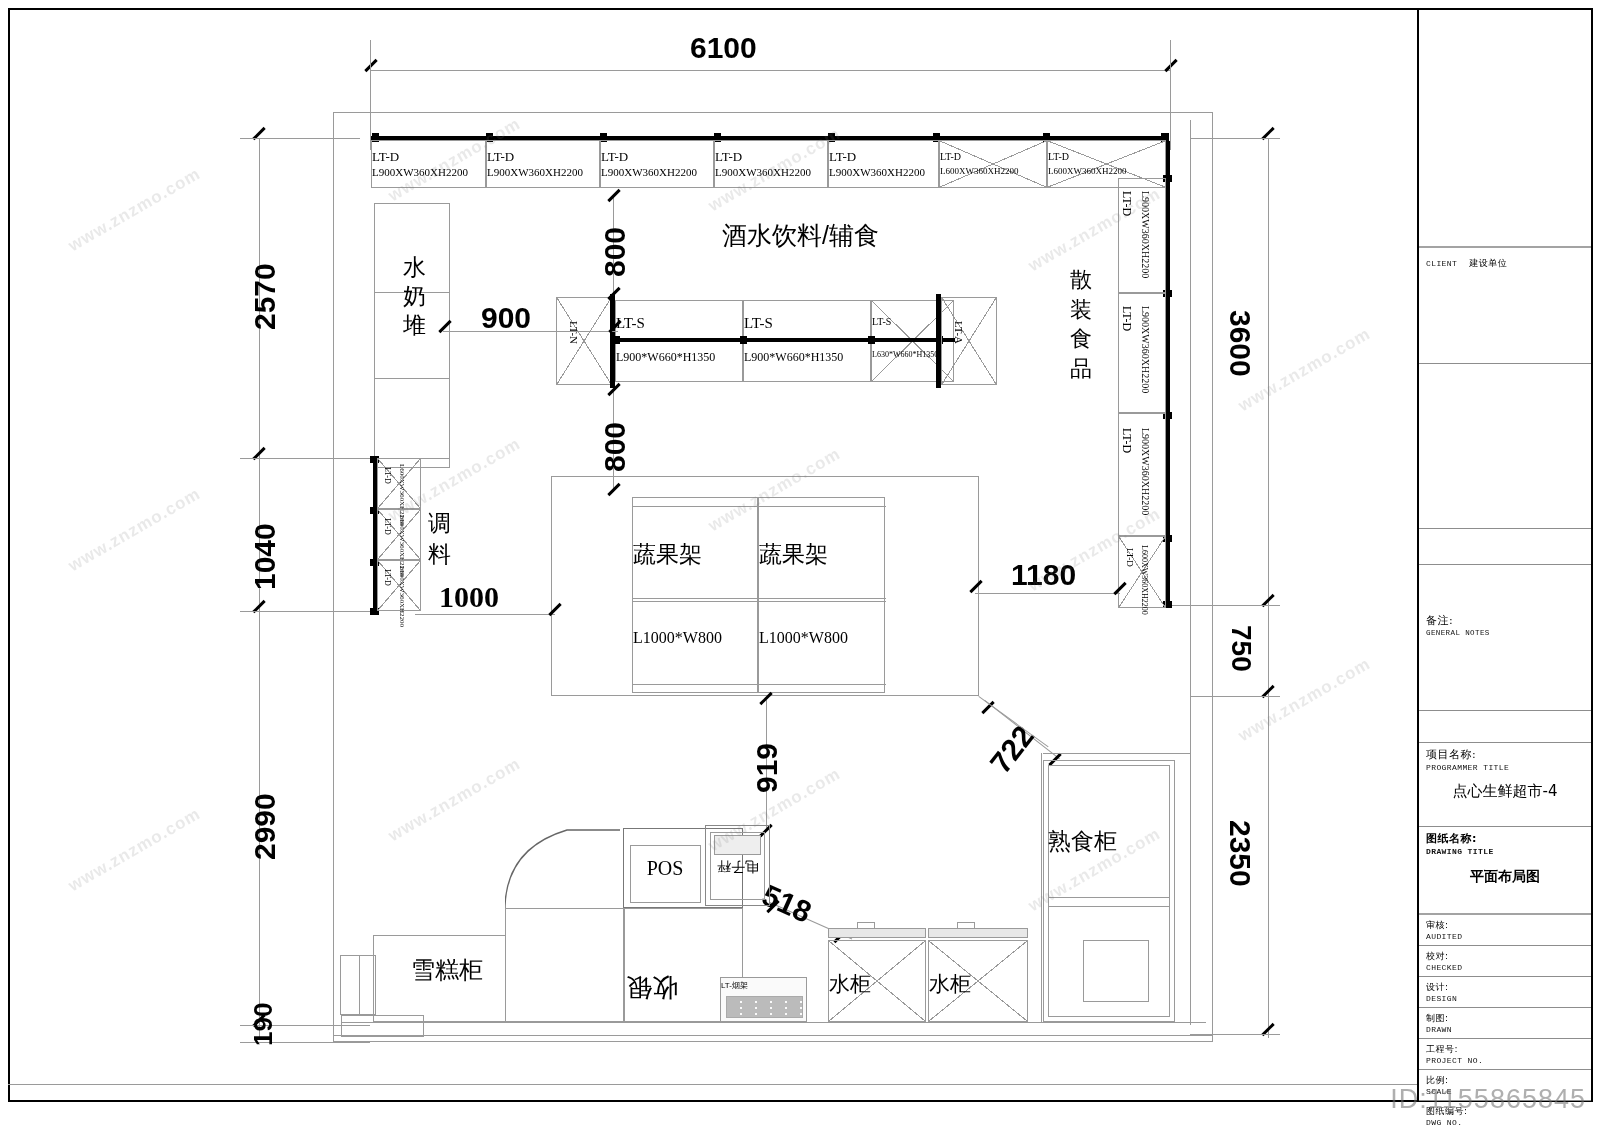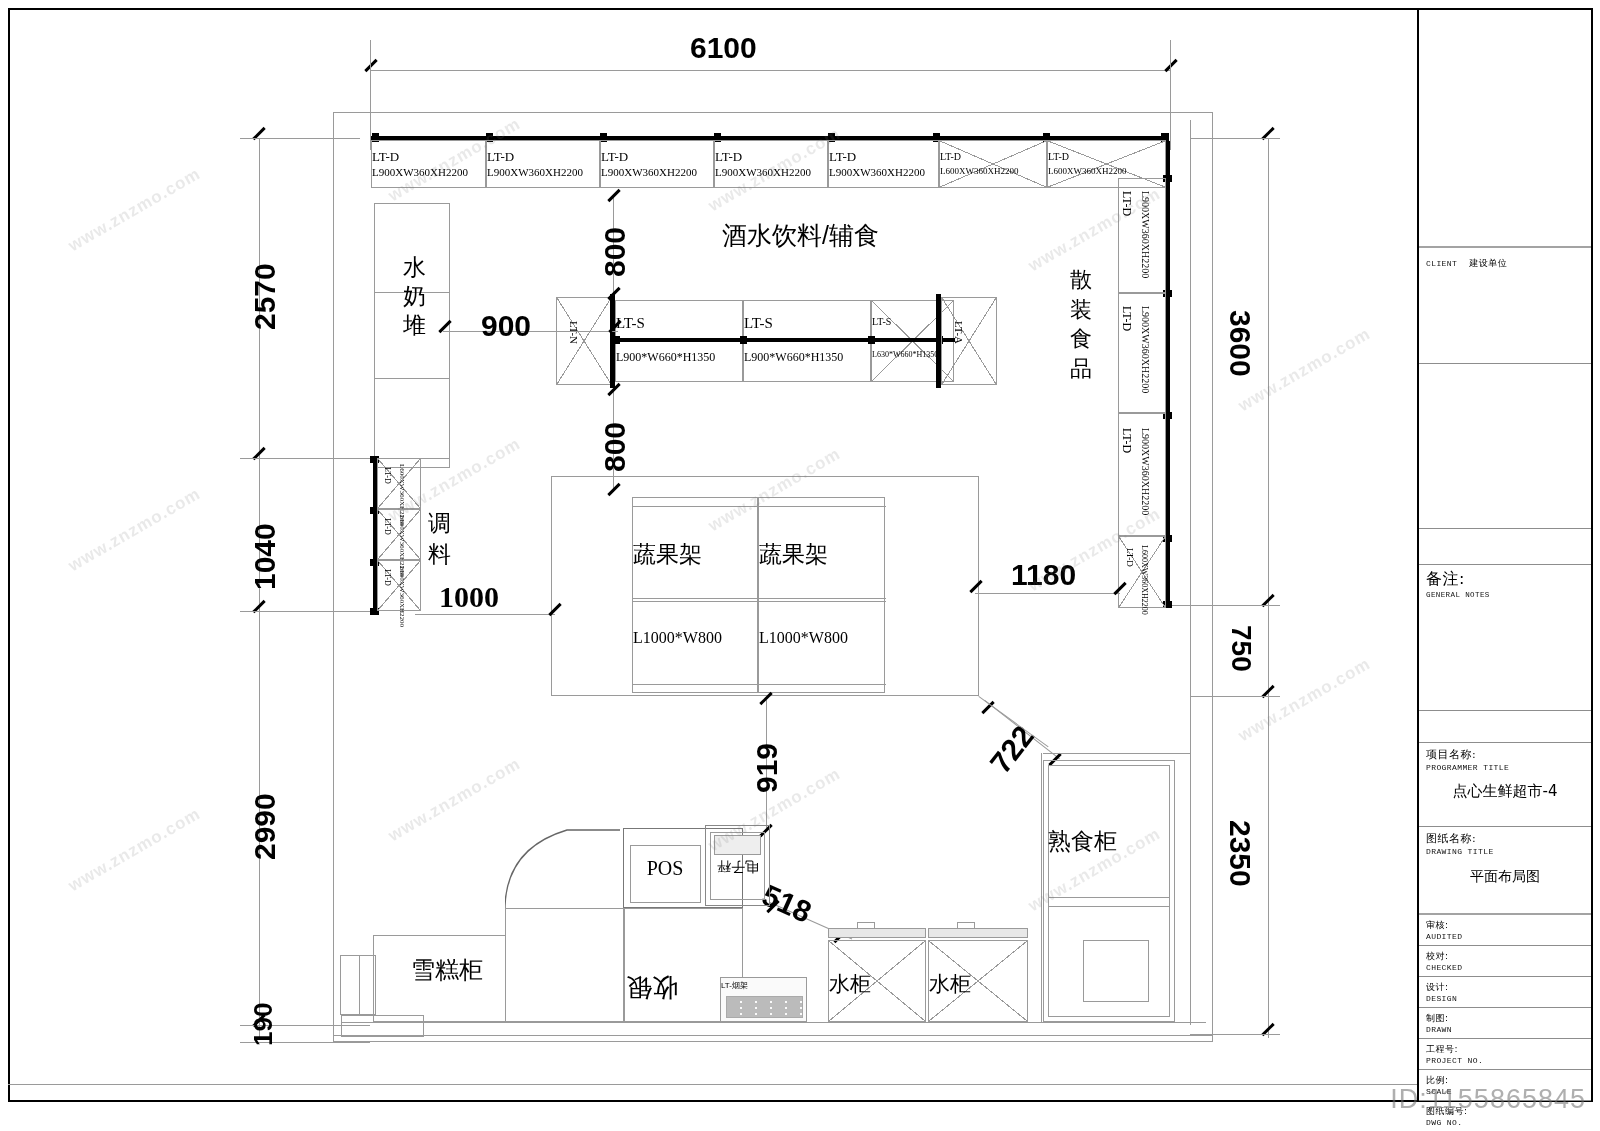--- a/index.html
+++ b/index.html
@@ -91,21 +91,21 @@
     font-size: 8px; color: #111; letter-spacing: .4px;
   }
   .tbbig {
     font-family: "DejaVu Sans", sans-serif;
     font-size: 15px; text-align: center; padding: 10px 0 6px;
   }
   .tbmid {
     font-family: "DejaVu Sans", sans-serif;
     font-size: 14px; text-align: center; padding: 12px 0 8px;
   }
-  .thickdiv { border-bottom: 3px solid #a3a3a3; }
+  .thickdiv { border-bottom: 3px solid #a3a3a3; font-weight: bold; }
   
   .wm {
     position: absolute;
     color: rgba(120,120,120,0.16);
     font-family: "Liberation Sans", sans-serif;
     font-size: 17px;
     white-space: nowrap;
     transform: rotate(-30deg);
     pointer-events: none;
     font-weight: bold;
@@ -331,21 +331,21 @@
     <div class="ln hl thin" style="left:0; top:100px; width:127px;"></div>
     <div class="ln hl thin" style="left:0; top:103px; width:127px;"></div>
     <div class="ln hl thin" style="left:0; top:186px; width:127px;"></div>
     <div class="lbl cjk ctr" style="left:0; top:45px; width:127px; font-size:23px;">蔬果架</div>
     <div class="lbl ctr" style="left:0; top:132px; width:127px; font-size:16px;">L1000*W800</div>
   </div>
 
   <div class="ln hl thin" style="left:443px; top:331px; width:175px;"></div>
   <div class="tick" style="left:437px; top:325px;"></div>
   <div class="tick" style="left:607px; top:325px;"></div>
-  <div class="dim" style="left:481px; top:303px; font-size:30px;margin-top:8px;">900</div>
+  <div class="dim" style="left:481px; top:303px; font-size:30px;">900</div>
 
   <div class="ln vl thin" style="left:613px; top:196px; width:1px; height:100px;"></div>
   <div class="tick" style="left:606px; top:194px;"></div>
   <div class="tick" style="left:606px; top:292px;"></div>
   <div class="dim rot90" style="left:600px; top:277px; font-size:30px;">800</div>
 
   <div class="ln vl thin" style="left:613px; top:392px; width:1px; height:100px;"></div>
   <div class="tick" style="left:606px; top:388px;"></div>
   <div class="tick" style="left:606px; top:488px;"></div>
   <div class="dim rot90" style="left:600px; top:472px; font-size:30px;">800</div>
@@ -454,21 +454,21 @@
 
     <div class="tbrow" style="height:116px;">
       <span class="en">CLIENT</span>
       <span class="cn" style="margin-left:8px;">建设单位</span>
     </div>
 
     <div class="tbrow" style="height:165px;"></div>
     <div class="tbrow" style="height:36px;"></div>
 
     <div class="tbrow" style="height:146px;">
-      <div class="cn" style="font-size:16px;">备注:</div>
+      <div class="cn" style="font-size:11px;margin-top:44px;">备注:</div>
       <div class="en" style="font-size:7.5px; margin-top:1px;">GENERAL NOTES</div>
     </div>
     <div class="tbrow" style="height:32px;"></div>
 
     <div class="tbrow" style="height:84px;">
       <div class="cn" style="font-size:11px;">项目名称:</div>
       <div class="en" style="margin-top:1px;">PROGRAMMER TITLE</div>
       <div class="tbbig">点心生鲜超市-4</div>
     </div>
 

